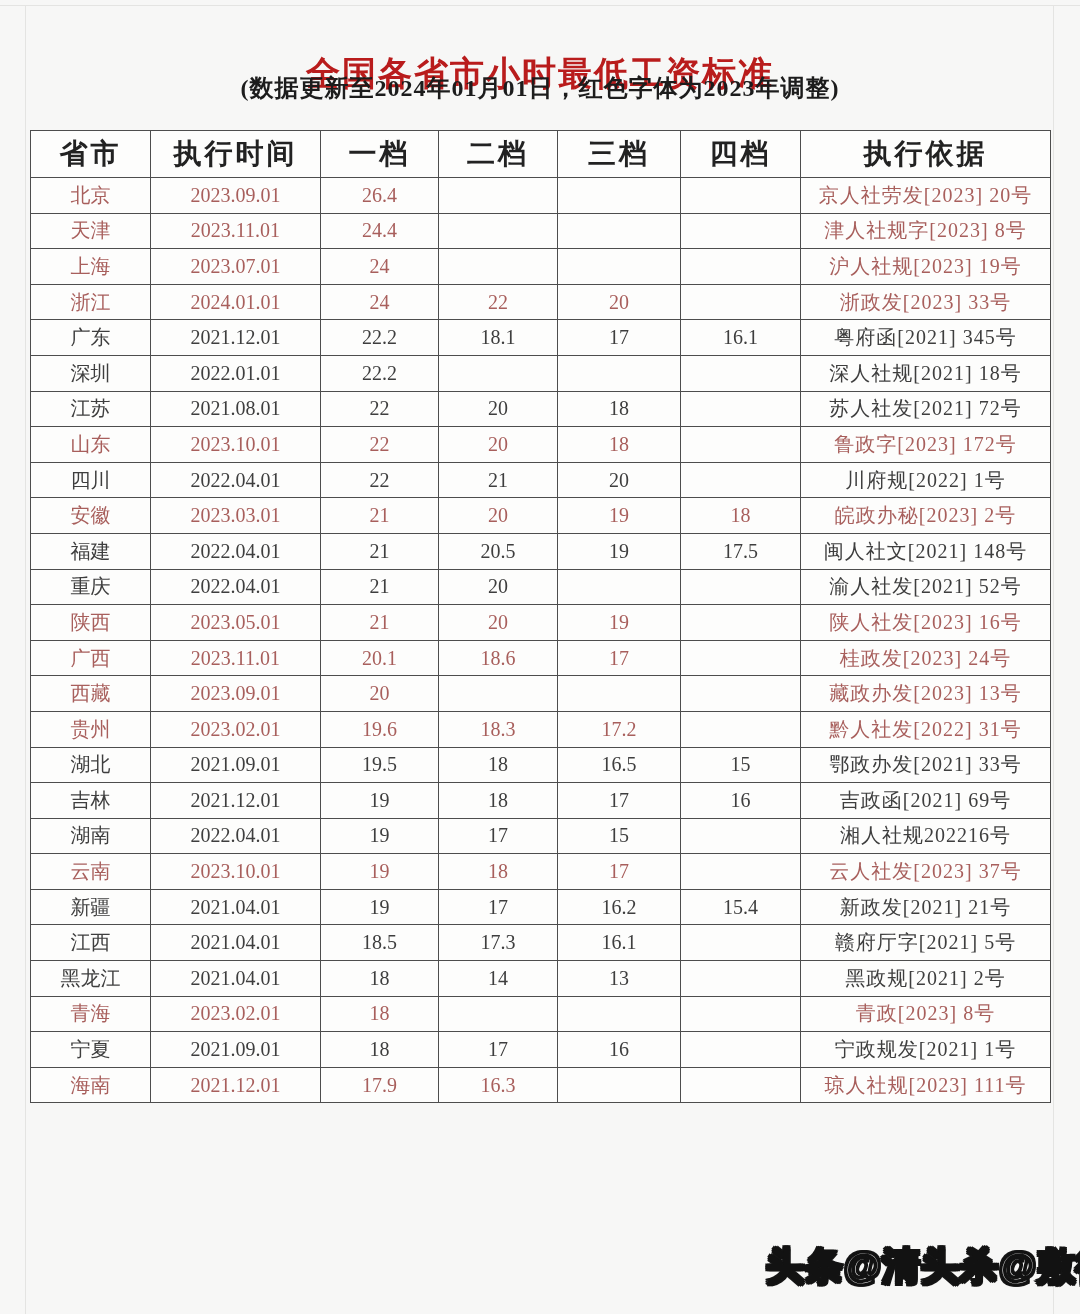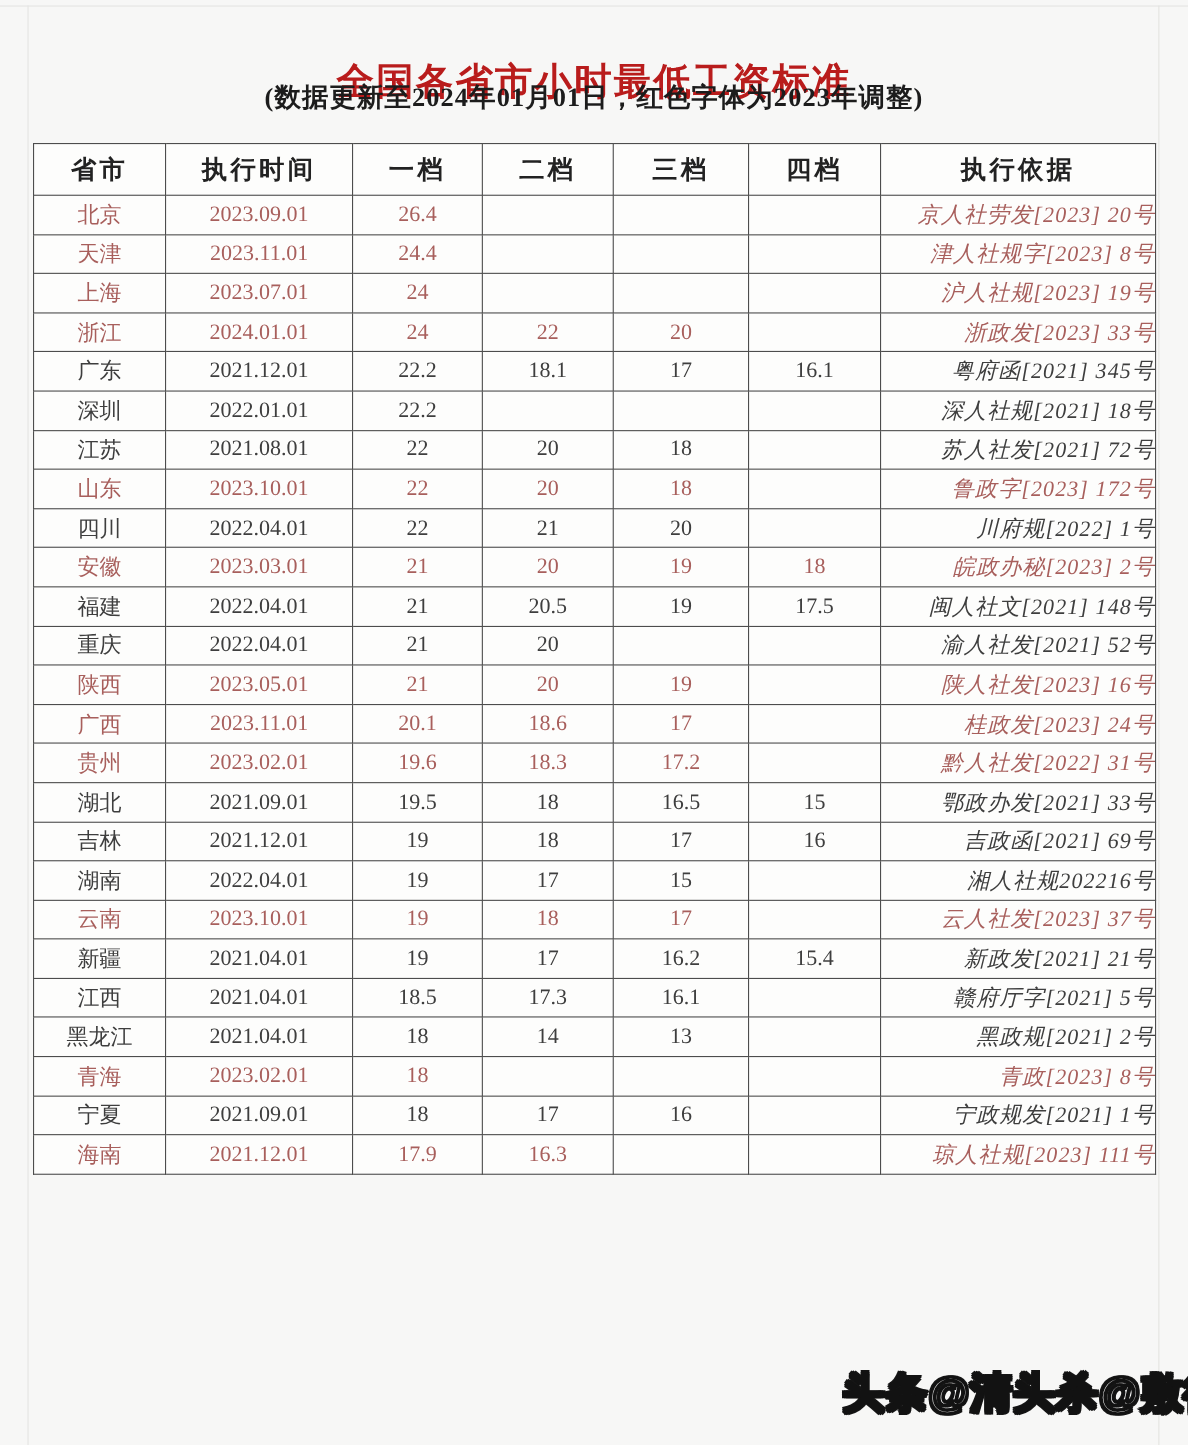--- a/index.html
+++ b/index.html
@@ -31,26 +31,26 @@
     background:#fdfdfc;
   }
   table.wage th, table.wage td{
     border:1px solid #4d4d4d;
     text-align:center;vertical-align:middle;
     font-size:20px;color:#3e3e3e;
     overflow:hidden;white-space:nowrap;
     padding:0;
   }
   table.wage th{
-    height:46px;font-size:23px;font-weight:bold;color:#222;
+    height:46px;font-size:28px;font-weight:bold;color:#222;
     letter-spacing:3px;
     font-family:Liberation Serif, serif;
   }
   table.wage td{height:34.6px;}
-  table.wage td.basis{text-align:right;padding-left:0;letter-spacing:1px;font-style:italic;}
+  table.wage td.basis{text-align:center;padding-left:0;letter-spacing:1px;}
   tr.red td{color:#a85f5c;}
 
   .watermark{
     position:absolute;left:766px;top:1241px;
     font-family:"Liberation Sans","DejaVu Sans",sans-serif;
     font-weight:bold;font-size:38px;white-space:nowrap;
     color:#fafafa;
     -webkit-text-stroke:2.5px #121212;
     text-shadow:
       -2px -2px 0 #151515, 2px -2px 0 #151515,
@@ -212,20 +212,29 @@
       <tr class="red">
         <td>广西</td>
         <td>2023.11.01</td>
         <td>20.1</td>
         <td>18.6</td>
         <td>17</td>
         <td></td>
         <td class="basis">桂政发[2023] 24号</td>
       </tr>
       <tr class="red">
+        <td>西藏</td>
+        <td>2023.09.01</td>
+        <td>20</td>
+        <td></td>
+        <td></td>
+        <td></td>
+        <td class="basis">藏政办发[2023] 13号</td>
+      </tr>
+      <tr class="red">
         <td>贵州</td>
         <td>2023.02.01</td>
         <td>19.6</td>
         <td>18.3</td>
         <td>17.2</td>
         <td></td>
         <td class="basis">黔人社发[2022] 31号</td>
       </tr>
       <tr>
         <td>湖北</td>

